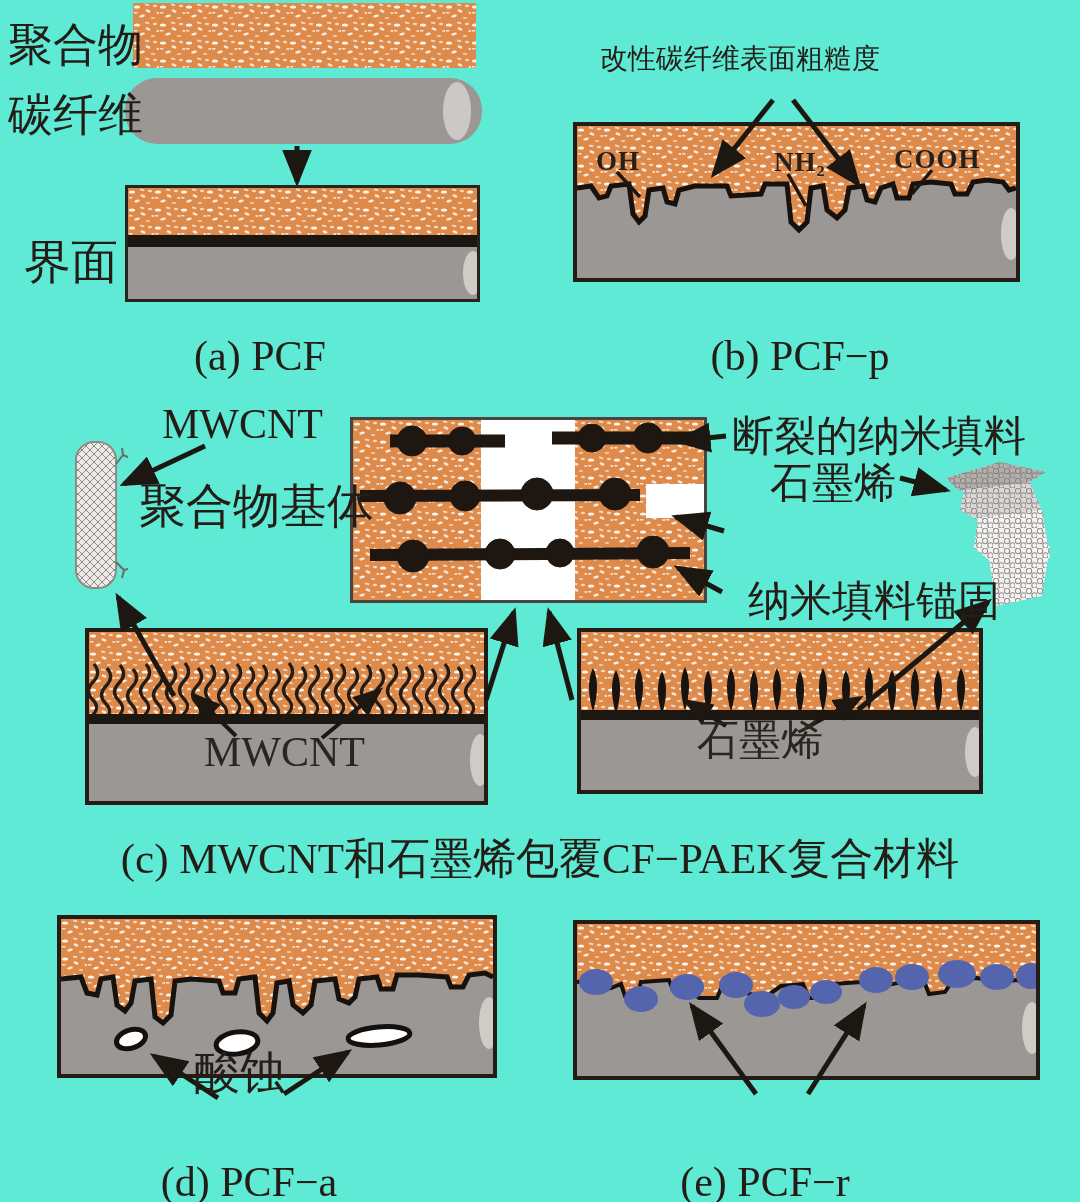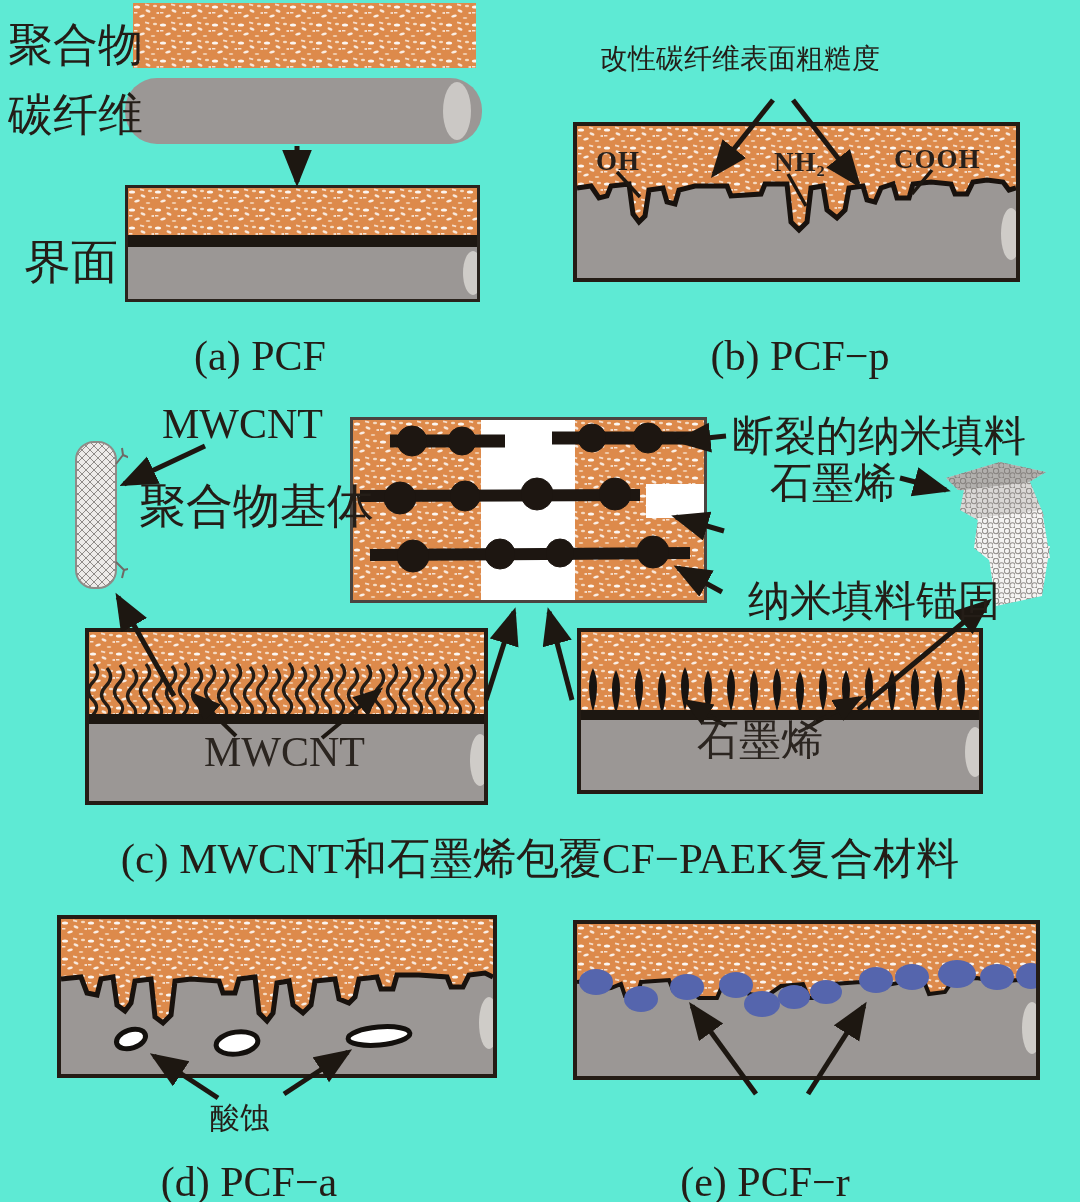--- a/index.html
+++ b/index.html
@@ -223,21 +223,21 @@
       <path d="M0,60 L20,58 L26,74 L36,76 L40,60 L52,58 L56,86 L64,92 L70,84 L74,62 L90,60 L94,98 L102,104 L110,96 L114,62 L130,60 L158,62 L162,74 L174,74 L178,60 L194,58 L198,94 L206,102 L212,94 L216,64 L228,62 L232,86 L242,94 L250,86 L254,62 L274,60 L278,80 L288,84 L294,78 L298,60 L316,58 L320,70 L332,70 L336,56 L358,56 L386,58 L390,68 L402,68 L408,56 L424,54 L432,58 L432,155 L0,155 Z" fill="#9b9795"></path>
       <path d="M0,60 L20,58 L26,74 L36,76 L40,60 L52,58 L56,86 L64,92 L70,84 L74,62 L90,60 L94,98 L102,104 L110,96 L114,62 L130,60 L158,62 L162,74 L174,74 L178,60 L194,58 L198,94 L206,102 L212,94 L216,64 L228,62 L232,86 L242,94 L250,86 L254,62 L274,60 L278,80 L288,84 L294,78 L298,60 L316,58 L320,70 L332,70 L336,56 L358,56 L386,58 L390,68 L402,68 L408,56 L424,54 L432,58" fill="none" stroke="#18120e" stroke-width="5"></path>
       <g>
         <ellipse cx="70" cy="120" rx="15" ry="9" transform="rotate(-18 70 120)" fill="#ffffff" stroke="#13100d" stroke-width="5"></ellipse>
         <ellipse cx="176" cy="124" rx="21" ry="11" transform="rotate(-8 176 124)" fill="#ffffff" stroke="#13100d" stroke-width="5"></ellipse>
         <ellipse cx="318" cy="117" rx="31" ry="9" transform="rotate(-5 318 117)" fill="#ffffff" stroke="#13100d" stroke-width="5"></ellipse>
       </g>
       <ellipse cx="428" cy="104" rx="10" ry="26" fill="#cfccc8"></ellipse>
     </svg>
   </div>
-  <div class="cap" style="left:185px;top:1098px;width:110px;font-size:30px;">酸蚀</div>
+  <div class="cap" style="left:185px;top:1042px;width:110px;font-size:46px;">酸蚀</div>
   <div class="cap" style="left:149px;top:1158px;width:200px;font-size:42px;">(d) PCF−a</div>
 
   <div class="blk" style="left:573px;top:920px;">
     <svg width="459" height="152">
       <rect width="459" height="152" fill="url(#speck)"></rect>
       <path d="M0,58 L14,56 L18,66 L34,64 L44,60 L48,72 L60,72 L64,58 L92,56 L96,66 L110,64 L122,74 L140,74 L146,60 L168,58 L172,70 L190,72 L204,62 L226,60 L232,74 L248,74 L256,60 L284,58 L304,62 L326,58 L348,60 L352,70 L368,68 L376,56 L400,54 L420,58 L442,56 L459,58 L459,152 L0,152 Z" fill="#9b9795"></path>
       <path d="M0,58 L14,56 L18,66 L34,64 L44,60 L48,72 L60,72 L64,58 L92,56 L96,66 L110,64 L122,74 L140,74 L146,60 L168,58 L172,70 L190,72 L204,62 L226,60 L232,74 L248,74 L256,60 L284,58 L304,62 L326,58 L348,60 L352,70 L368,68 L376,56 L400,54 L420,58 L442,56 L459,58" fill="none" stroke="#18120e" stroke-width="4"></path>
       <g fill="#5565ad">
         <ellipse cx="19" cy="58" rx="17" ry="13"></ellipse>
           <ellipse cx="64" cy="75" rx="17" ry="13"></ellipse>

